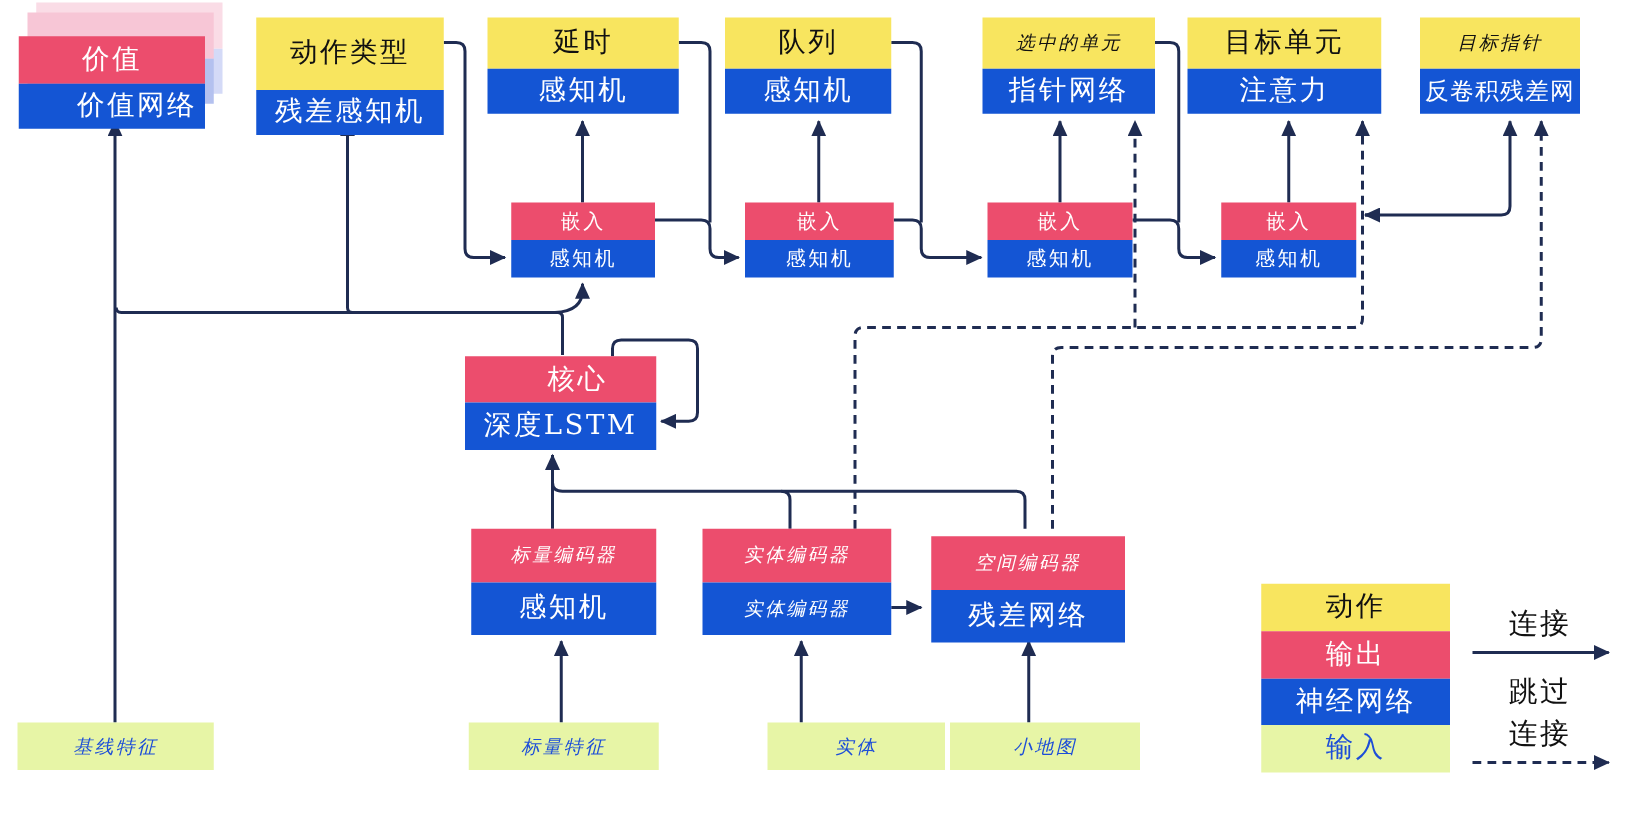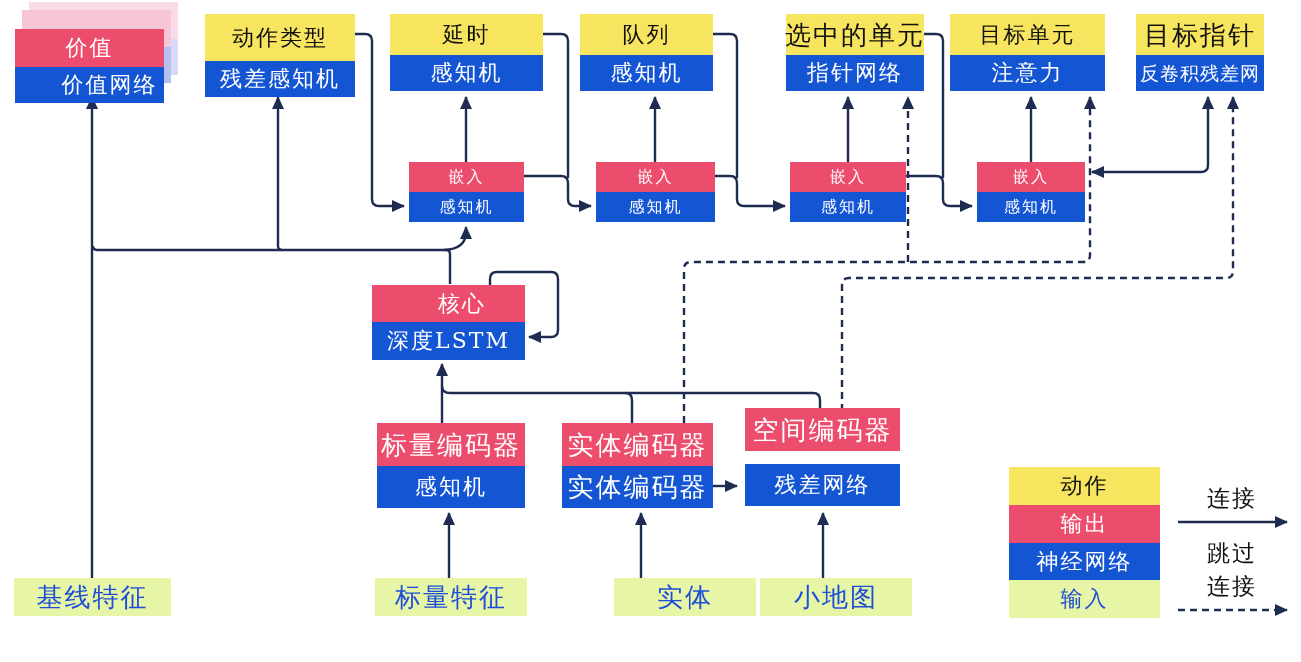--- a/index.html
+++ b/index.html
@@ -14,21 +14,21 @@
     letter-spacing:2px;line-height:1;white-space:nowrap;
   }
   .cap.yellow{background:#f8e55f;color:#111111;}
   .cap.pink{background:#ec4d6d;color:#ffffff;}
   .cap.blue{background:#1455d4;color:#ffffff;}
   .cap.green{background:#e7f5a6;color:#1d4ed8;}
   .shadowcard{position:absolute;display:flex;flex-direction:column;}
   .shadowcard .half{flex:1;}
   .sh-back .h1{background:#fadce6;} .sh-back .h2{background:#d4daf7;}
   .sh-mid  .h1{background:#f7c6d6;} .sh-mid  .h2{background:#b4c1ef;}
-  .fs22{font-size:22px;} .fs21{font-size:26px;} .fs20{font-size:16px;} .fs19{font-size:19px;}
+  .fs22{font-size:22px;} .fs21{font-size:15px;font-style:italic;} .fs20{font-size:16px;} .fs19{font-size:19px;}
   .legend-label{
     position:absolute;color:#111111;font-size:23px;letter-spacing:2px;
     white-space:nowrap;text-align:center;
   }
 </style>
 </head>
 <body>
 
 <div class="stage">
 
@@ -98,21 +98,21 @@
       <div class="half h1"></div>
         <div class="half h2"></div>
     </div>
     <div class="node" style="left:15px;top:29px;width:149px;">
       <div class="cap pink fs22" style="height:38px;">价值</div>
       <div class="cap blue fs22" style="height:36px;padding-left:40px;">价值网络</div>
     </div>
   </div>
 
   <div class="node" style="left:205px;top:14px;width:150px;">
-    <div class="cap yellow fs22" style="height:47px;text-align:center;">动作类型</div>
+    <div class="cap yellow fs22" style="height:58px;text-align:center;">动作类型</div>
     <div class="cap blue fs22" style="height:36px;">残差感知机</div>
   </div>
   <div class="node" style="left:390px;top:14px;width:153px;">
     <div class="cap yellow fs22" style="height:41px;">延时</div>
     <div class="cap blue fs22" style="height:36px;">感知机</div>
   </div>
   <div class="node" style="left:580px;top:14px;width:133px;">
     <div class="cap yellow fs22" style="height:41px;">队列</div>
     <div class="cap blue fs22" style="height:36px;">感知机</div>
   </div>
@@ -152,21 +152,21 @@
   </div>
 
   <div class="node" style="left:377px;top:423px;width:148px;">
     <div class="cap pink fs21" style="height:43px;">标量编码器</div>
     <div class="cap blue fs22" style="height:42px;">感知机</div>
   </div>
   <div class="node" style="left:562px;top:423px;width:151px;">
     <div class="cap pink fs21" style="height:43px;">实体编码器</div>
     <div class="cap blue fs21" style="height:42px;">实体编码器</div>
   </div>
-  <div class="node" style="left:745px;top:408px;width:155px;gap:13px;">
+  <div class="node" style="left:745px;top:429px;width:155px;">
     <div class="cap pink fs21" style="height:43px;">空间编码器</div>
     <div class="cap blue fs22" style="height:42px;">残差网络</div>
   </div>
 
   <div class="node" style="left:14px;top:578px;width:157px;">
     <div class="cap green fs21" style="height:38px;">基线特征</div>
   </div>
   <div class="node" style="left:375px;top:578px;width:152px;">
     <div class="cap green fs21" style="height:38px;">标量特征</div>
   </div>

